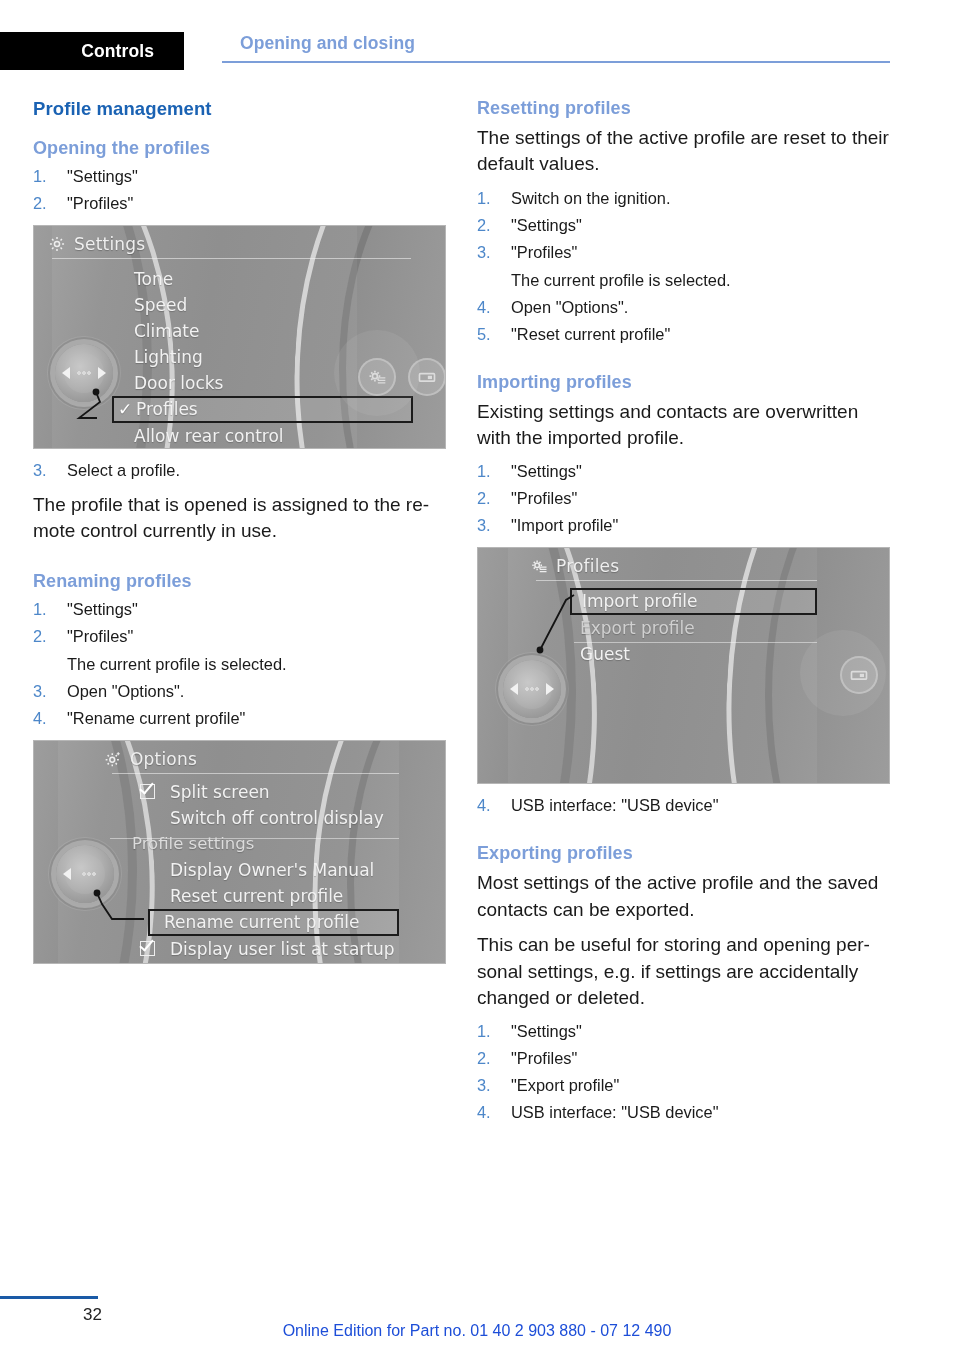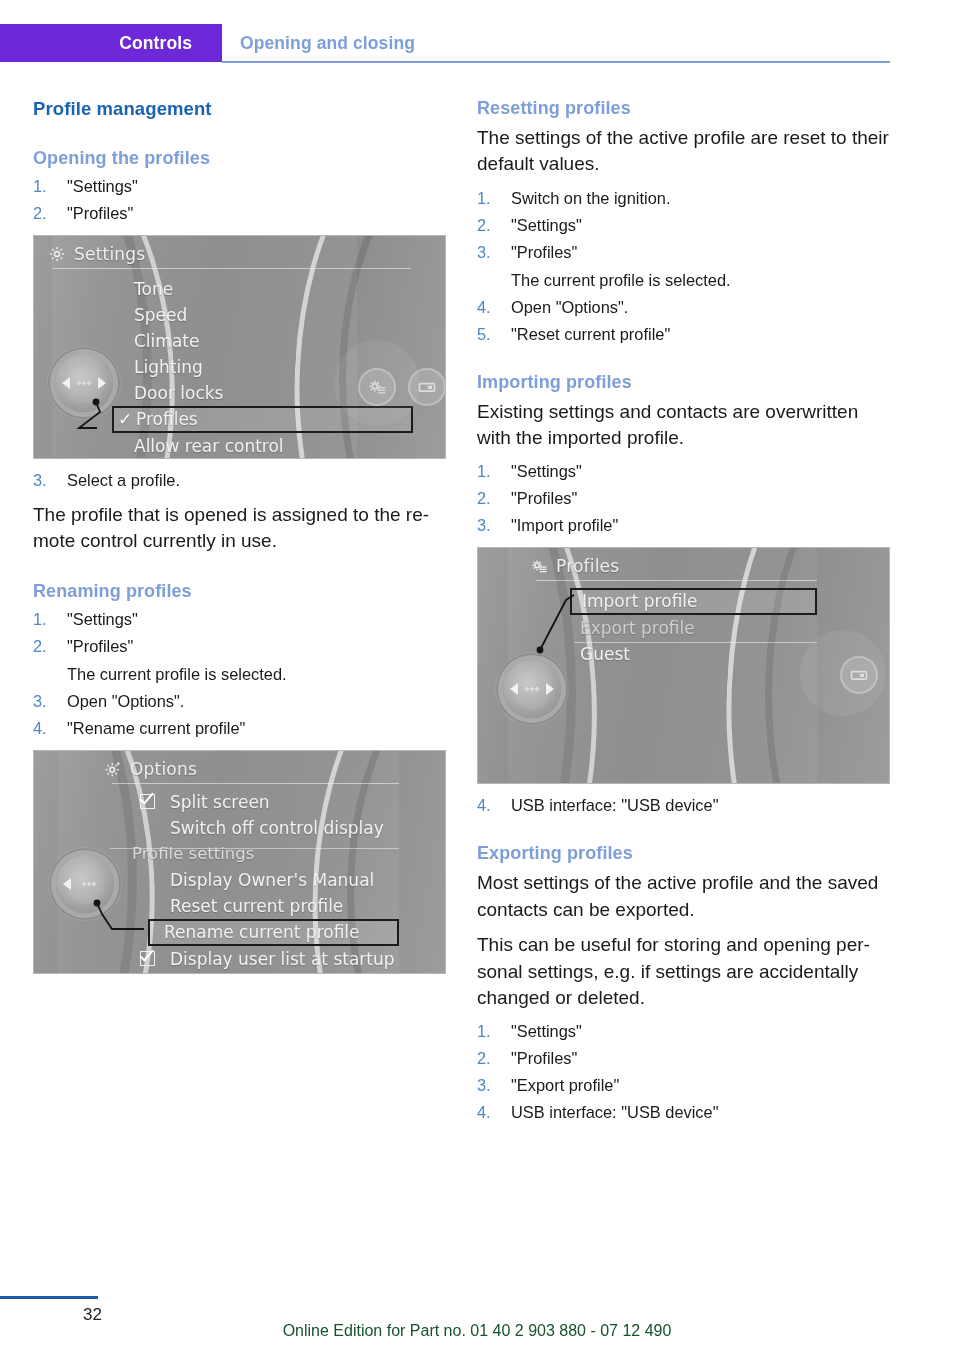--- a/index.html
+++ b/index.html
@@ -21,24 +21,24 @@
   #running-header {
     position: absolute;
     left: 0;
     top: 24px;
     width: 954px;
     height: 38px;
   }
   .chapter-tab {
     position: absolute;
     left: 0;
-    top: 0;
-    width: 222px;
+    top: 8px;
+    width: 184px;
     height: 38px;
-    background: #6d28d9;
+    background: #000000;
     color: #ffffff;
     font-weight: bold;
     font-size: 17.5px;
     line-height: 38px;
     text-align: right;
     padding-right: 30px;
     box-sizing: border-box;
     letter-spacing: 0.1px;
   }
   .section-title {
@@ -65,21 +65,21 @@
   
   .column {
     position: absolute;
     top: 98px;
     width: 413px;
   }
   #left-column  { left: 33px; }
   #right-column { left: 477px; }
 
   h1.main-heading {
-    margin: 0 0 28px 0;
+    margin: 0 0 18px 0;
     font-size: 18.5px;
     font-weight: bold;
     color: #1a62b3;
     letter-spacing: 0.1px;
   }
   h2.sub-heading {
     margin: 0 0 6px 0;
     font-size: 18px;
     font-weight: bold;
     color: #7c9ed9;
@@ -352,21 +352,21 @@
     font-size: 17px;
     color: #222222;
   }
   #edition-note {
     position: absolute;
     left: 0;
     top: 1322px;
     width: 954px;
     text-align: center;
     font-size: 16px;
-    color: #14532d;
+    color: #1d4ed8;
   }
 </style>
 </head>
 <body>
 
 <div id="running-header">
   <div class="chapter-tab">Controls</div>
   <div class="section-title">Opening and closing</div>
 </div>
 <div class="header-rule"></div>

